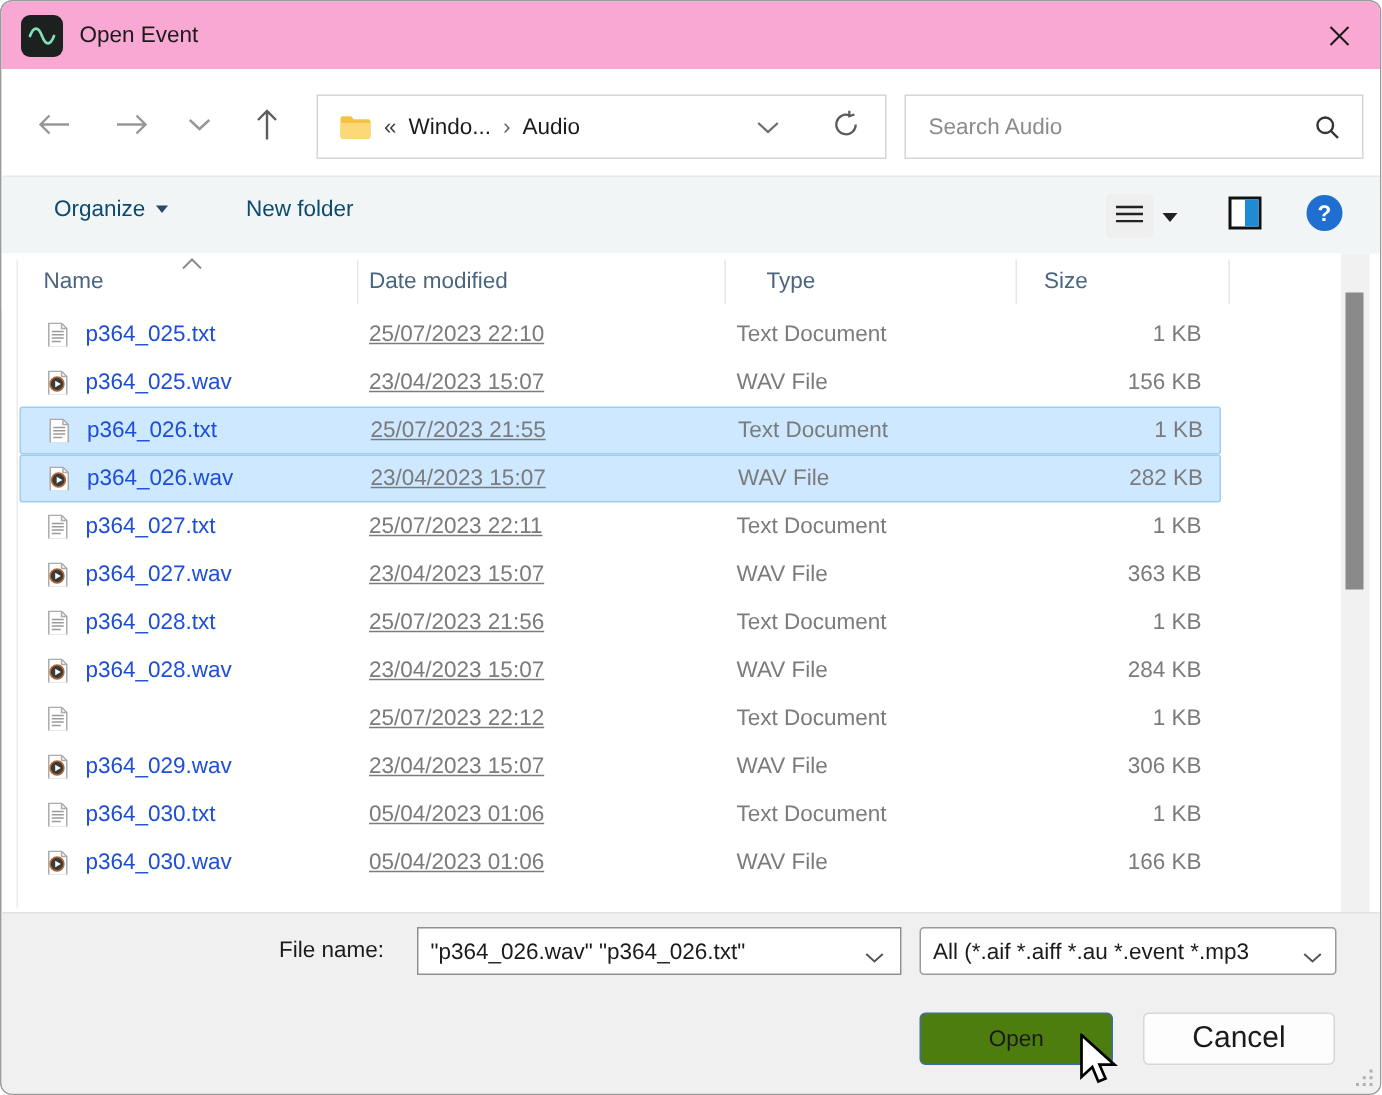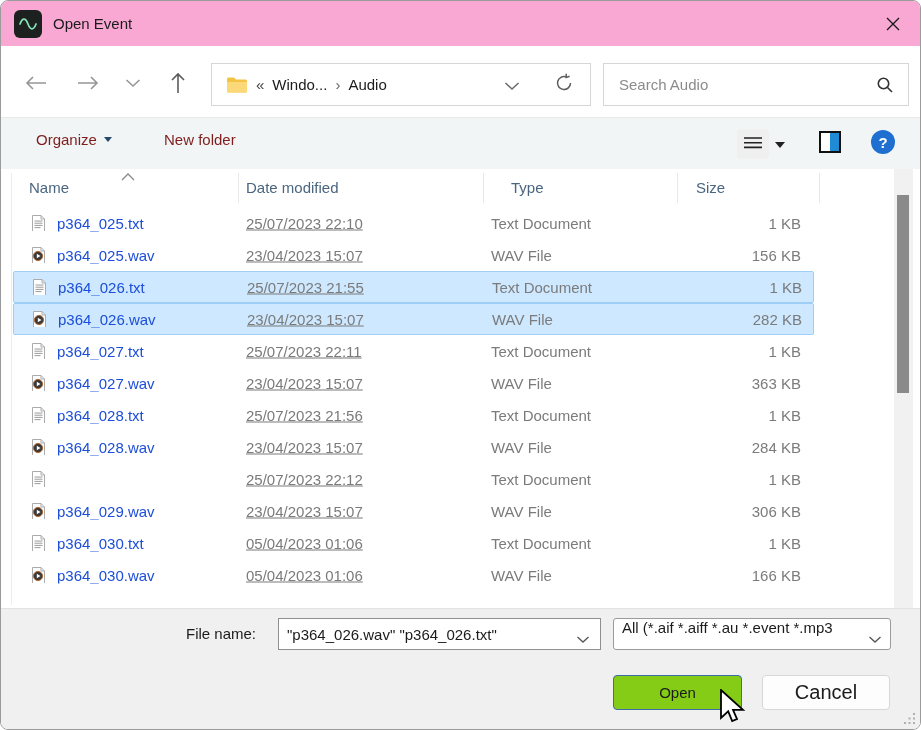--- a/index.html
+++ b/index.html
@@ -19,21 +19,21 @@
   .nav-icon{position:absolute;top:22px;display:flex;align-items:center;justify-content:center;width:34px;height:30px;}
   .addressbar{position:absolute;left:210px;top:17px;width:380px;height:43px;border:1px solid #d6d6d6;background:#fff;display:flex;align-items:center;}
   .addr-seg{margin-left:8px;white-space:nowrap;}
   .addr-chevron{position:absolute;left:292px;top:13px;}
   .addr-refresh{position:absolute;left:342px;top:9px;}
   .searchbox{position:absolute;left:602px;top:17px;width:306px;height:43px;border:1px solid #d6d6d6;background:#fff;display:flex;align-items:center;}
   .search-placeholder{margin-left:15px;color:#8b8b8b;}
   .search-glass{position:absolute;right:14px;top:12px;}
   
   .commandbar{position:absolute;left:0;top:117px;width:100%;height:51px;background:#f2f5f6;}
-  .cmd-item{position:absolute;top:13px;color:#7f1d1d;font-size:15px;display:flex;align-items:center;gap:7px;}
+  .cmd-item{position:absolute;top:13px;color:#0c4a6e;font-size:15px;display:flex;align-items:center;gap:7px;}
   .caret-down{width:0;height:0;border-left:4px solid transparent;border-right:4px solid transparent;border-top:5px solid #26486b;}
   .view-btn{position:absolute;left:736px;top:11px;width:32px;height:30px;background:#efefef;border-radius:4px;display:flex;align-items:center;justify-content:center;}
   .view-caret{position:absolute;left:774px;top:24px;width:0;height:0;border-left:5px solid transparent;border-right:5px solid transparent;border-top:6px solid #222;}
   .pane-icon{position:absolute;left:818px;top:13px;width:22px;height:22px;border:2px solid #111;background:#fff;}
   .pane-icon::after{content:"";position:absolute;right:0;top:0;width:50%;height:100%;background:#1e8bd4;}
   .help-icon{position:absolute;left:870px;top:12px;width:24px;height:24px;border-radius:50%;background:#1f6fd0;color:#fff;font-size:15px;font-weight:bold;display:flex;align-items:center;justify-content:center;}
   
   .header-row{position:absolute;left:0;top:168px;width:893px;height:38px;background:#fff;}
   .col-h{position:absolute;top:10px;color:#4a6580;font-size:15px;}
   .col-sep{position:absolute;top:4px;width:1px;height:30px;background:#e8e8e8;}
@@ -51,24 +51,24 @@
   .list-left-edge{position:absolute;left:10px;top:172px;width:1px;height:432px;background:#ececec;}
   
   .scroll-track{position:absolute;left:893px;top:168px;width:19px;height:439px;background:#f1f1f1;}
   .scroll-thumb{position:absolute;left:3px;top:26px;width:12px;height:198px;background:#8a8a8a;}
   
   .footer{position:absolute;left:0;top:607px;width:100%;height:123px;background:#f0f0f0;border-top:1px solid #e2e2e2;}
   .fname-label{position:absolute;left:185px;top:16px;}
   .fname-input{position:absolute;left:277px;top:9px;width:323px;height:32px;background:#fff;border:1px solid #8f8f8f;display:flex;align-items:center;overflow:hidden;}
   .fname-text{margin-left:8px;white-space:nowrap;}
   .fname-chevron{position:absolute;right:10px;top:11px;}
-  .ftype-select{position:absolute;left:612px;top:9px;width:278px;height:32px;background:#fff;border:1px solid #9b9b9b;border-radius:3px;display:flex;overflow:hidden;}
+  .ftype-select{position:absolute;left:612px;top:9px;width:278px;height:32px;background:#fff;border:1px solid #9b9b9b;border-radius:3px;display:flex;align-items:center;overflow:hidden;}
   .ftype-text{margin-left:8px;white-space:nowrap;}
   .ftype-chevron{position:absolute;right:8px;top:11px;background:#fff;padding-left:2px;}
-  .open-btn{position:absolute;left:612px;top:66px;width:129px;height:35px;background:#84cc16;border:1px solid #3d6da4;border-radius:4px;display:flex;align-items:center;justify-content:center;font-size:15px;}
+  .open-btn{position:absolute;left:612px;top:66px;width:129px;height:35px;background:#4d7c0f;border:1px solid #3d6da4;border-radius:4px;display:flex;align-items:center;justify-content:center;font-size:15px;}
   .cancel-btn{position:absolute;left:761px;top:66px;width:128px;height:35px;background:#fdfdfd;border:1px solid #d7d7d7;border-radius:4px;display:flex;align-items:center;justify-content:center;font-size:20px;}
   .resize-grip{position:absolute;right:4px;bottom:4px;}
   .cursor{position:absolute;left:718px;top:688px;pointer-events:none;}
 </style>
 </head>
 <body>
 
 <div class="window">
 
   <div class="titlebar">

